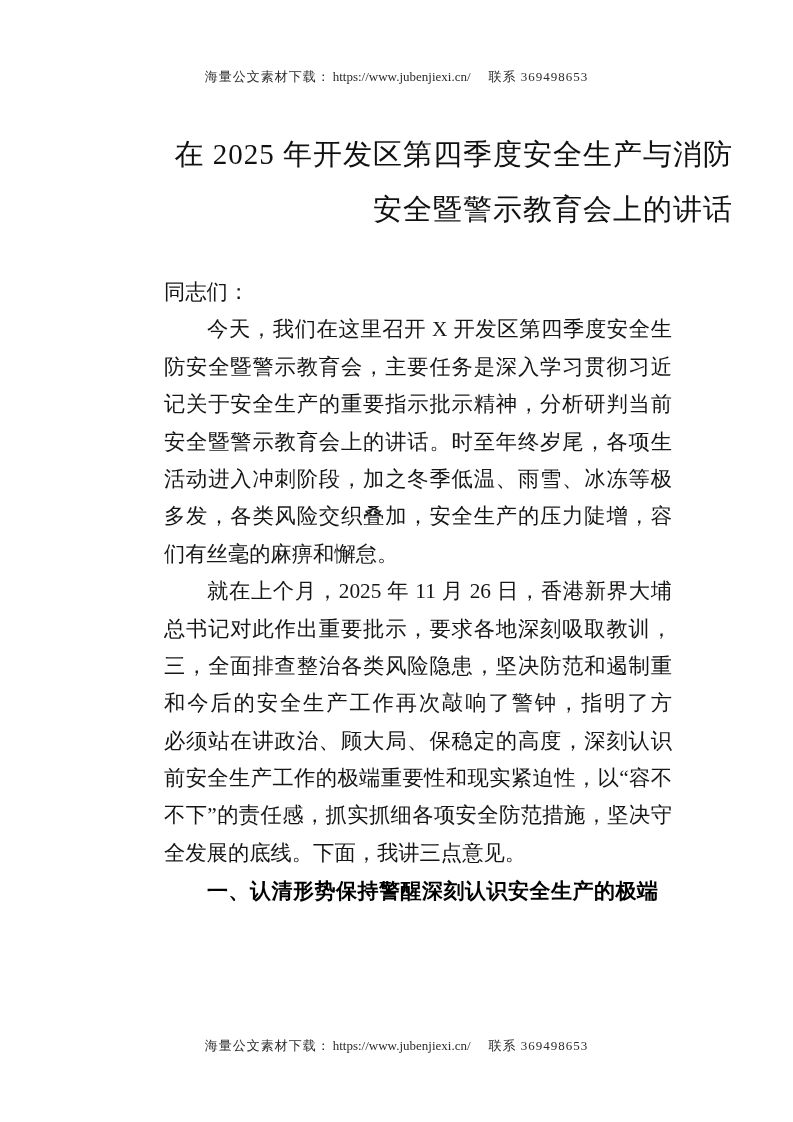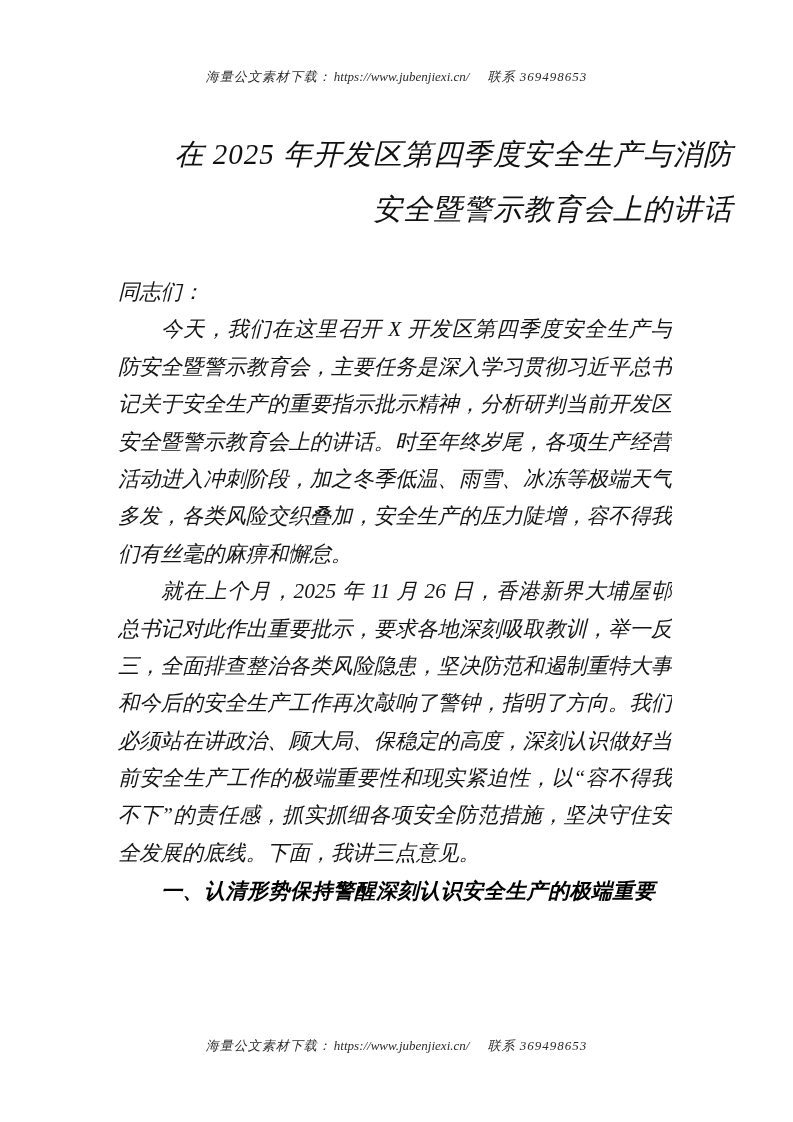--- a/index.html
+++ b/index.html
@@ -6,21 +6,20 @@
   html, body { background: #ffffff; }
   body { font-family: "Liberation Serif", serif; }
 
   .page {
     position: relative;
     width: 793px;
     height: 1122px;
     background: #ffffff;
     overflow: hidden;
     margin: 0 auto;
-    font-style: italic;
   }
 
   
   .note-line {
     position: absolute;
     left: 0;
     right: 0;
     text-align: center;
     font-size: 13px;
     line-height: 16px;
@@ -53,20 +52,21 @@
     top: 274px;
     left: 118px;
     width: 554px;
     font-size: 21.3px;
     color: #151515;
   }
   .body-text .line {
     height: 37.4px;
     line-height: 37.4px;
     overflow: hidden;
+    margin-left: 46px;
   }
   .body-text .line.stretch {
     text-align: justify;
     text-align-last: justify;
   }
   .body-text .line.indent {
     padding-left: 43px;
   }
   .body-text .line.heading {
     font-family: "Liberation Sans", sans-serif;

